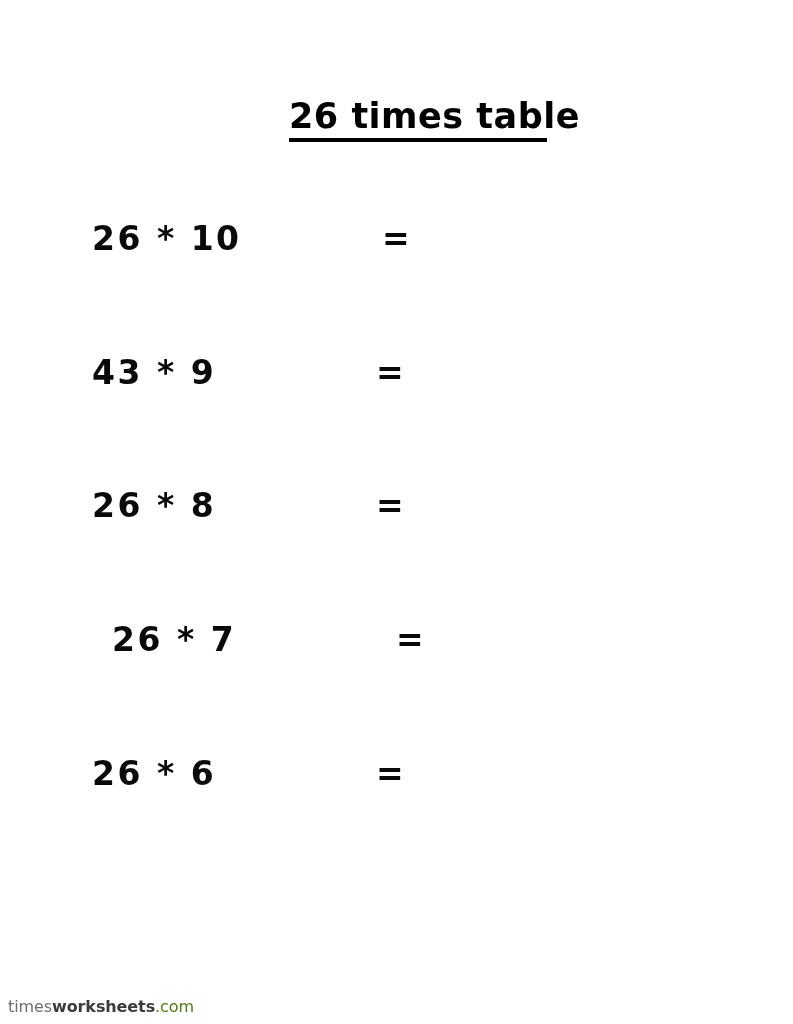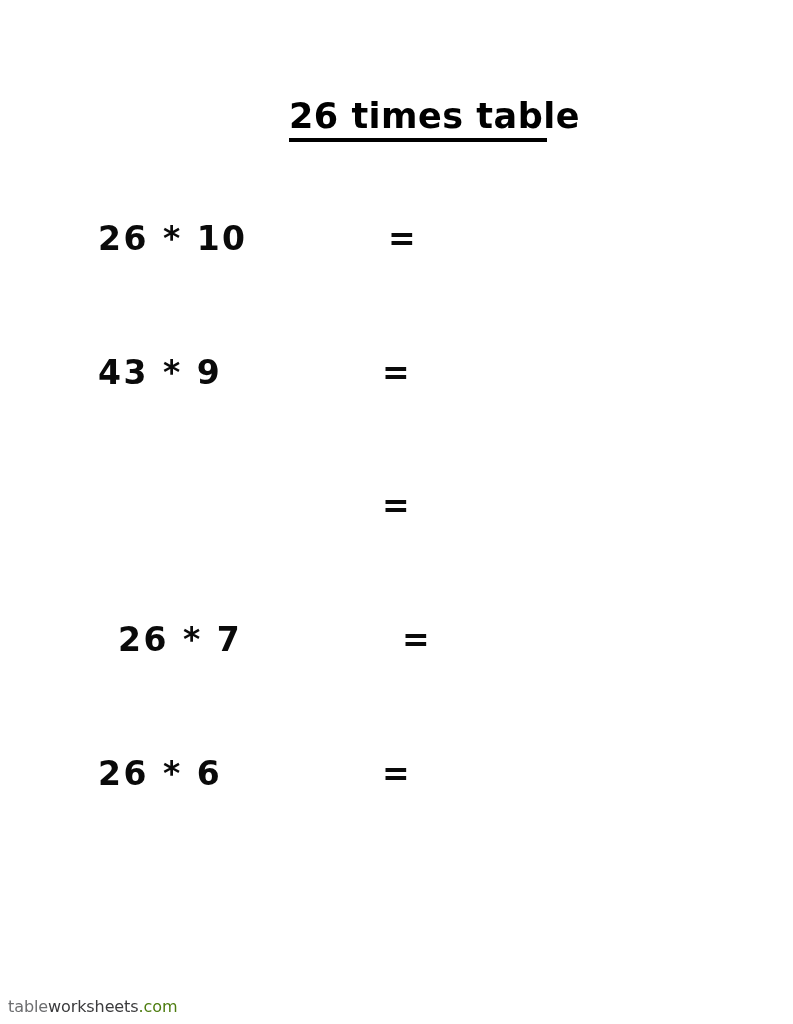--- a/index.html
+++ b/index.html
@@ -55,21 +55,21 @@
   
   .equations {
     position: absolute;
     left: 0;
     top: 0;
     width: 793px;
     height: 1024px;
   }
   .equation-row {
     position: absolute;
-    left: 6px;
+    left: 0;
     width: 766px;
     height: 46px;
     display: block;
   }
   .equation-row .expression {
     position: absolute;
     left: 92px;
     top: 0;
     font-family: "DejaVu Sans", sans-serif;
     font-size: 33px;
@@ -104,21 +104,21 @@
     top: 997px;
     font-family: "DejaVu Sans", sans-serif;
     font-size: 16px;
     line-height: 20px;
     color: #58585a;
     letter-spacing: -0.1px;
     white-space: nowrap;
     user-select: none;
   }
   .watermark .wm-live { font-weight: 400; color: #6d6e70; }
-  .watermark .wm-worksheets { font-weight: 400; color: #3b3b3d; }
+  .watermark .wm-worksheets { font-weight: 700; color: #3b3b3d; }
   .watermark .wm-tld { font-weight: 400; color: #4d7c0f; }
 </style>
 </head>
 <body>
 
 <div class="sheet">
 
   <div class="title-wrap">
     <span class="worksheet-title">26 times table</span>
     <span class="title-underline"></span>
@@ -132,35 +132,36 @@
       <span class="answer-slot" style="left:412px;"></span>
     </div>
 
     <div class="equation-row" style="top:350px;">
       <span class="expression">43 * 9</span>
       <span class="equals-sign" style="left:376px;">=</span>
       <span class="answer-slot" style="left:406px;"></span>
     </div>
 
     <div class="equation-row" style="top:483px;">
+      <span class="expression">26 * 8</span>
       <span class="equals-sign" style="left:376px;">=</span>
       <span class="answer-slot" style="left:406px;"></span>
     </div>
 
     <div class="equation-row" style="top:617px;margin-left:20px;">
       <span class="expression">26 * 7</span>
       <span class="equals-sign" style="left:376px;">=</span>
       <span class="answer-slot" style="left:406px;"></span>
     </div>
 
     <div class="equation-row" style="top:751px;">
       <span class="expression">26 * 6</span>
       <span class="equals-sign" style="left:376px;">=</span>
       <span class="answer-slot" style="left:406px;"></span>
     </div>
 
   </div>
 
   <div class="watermark">
-    <span class="wm-live">table</span><span class="wm-worksheets">worksheets</span><span class="wm-tld">.com</span>
+    <span class="wm-live">times</span><span class="wm-worksheets">worksheets</span><span class="wm-tld">.com</span>
   </div>
 
 </div>
 
 </body></html>

